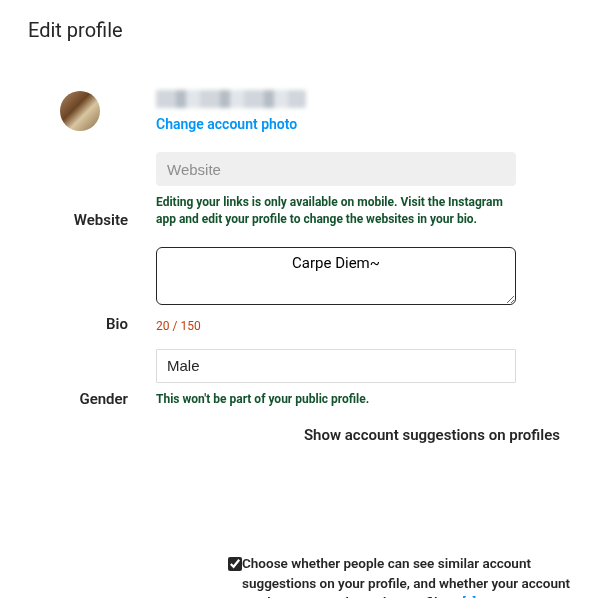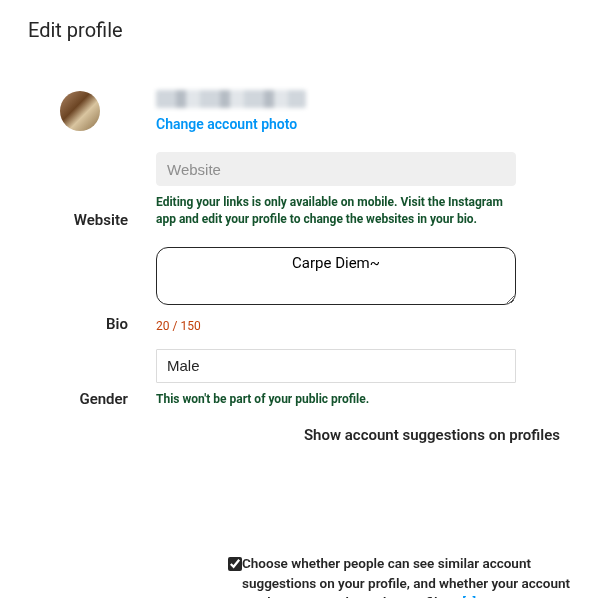--- a/index.html
+++ b/index.html
@@ -77,21 +77,21 @@
       font-size: 12px;
       color: #14532d;
       margin-top: 8px;
       line-height: 1.45;
       font-weight: bold;
     }
     .bio-textarea {
       width: 100%;
       height: 58px;
       border: 1.5px solid #262626;
-      border-radius: 12px;
+      border-radius: 6px;
       padding: 6px 10px;
       font-size: 15px;
       font-family: inherit;
       resize: vertical;
       text-align: center;
     }
     .char-count {
       font-size: 12px;
       color: #c2410c;
       margin-top: 10px;

